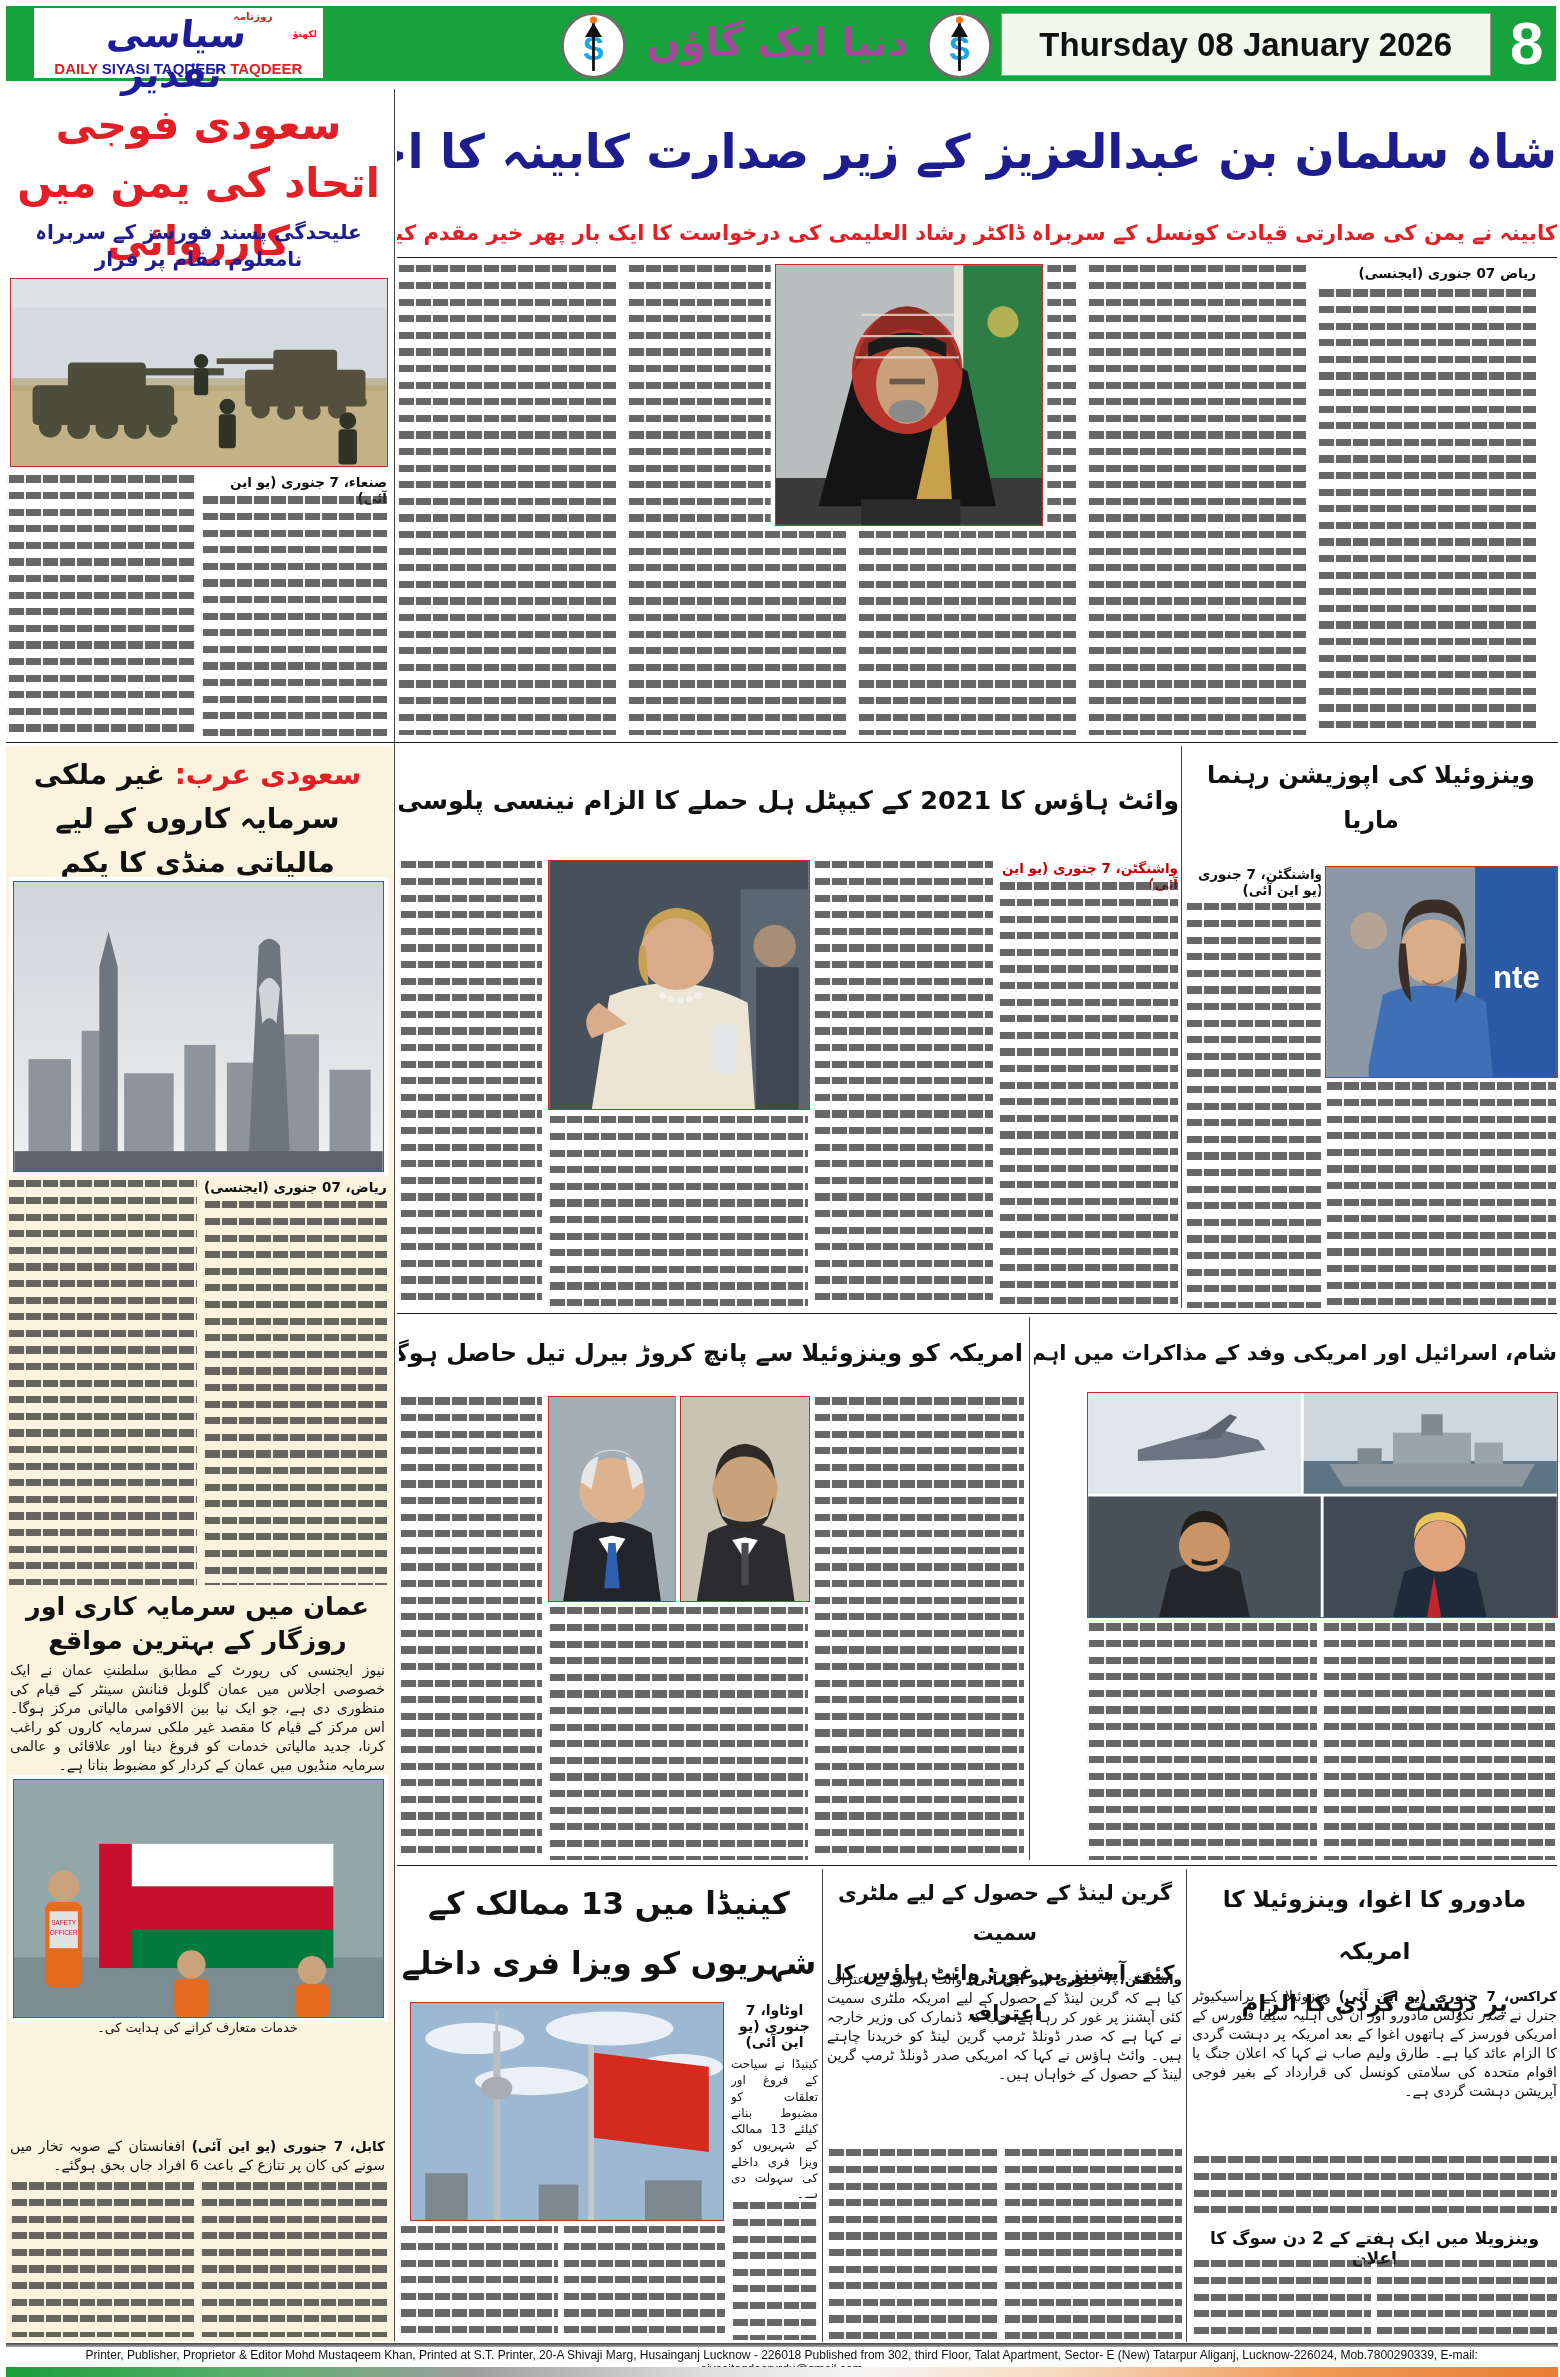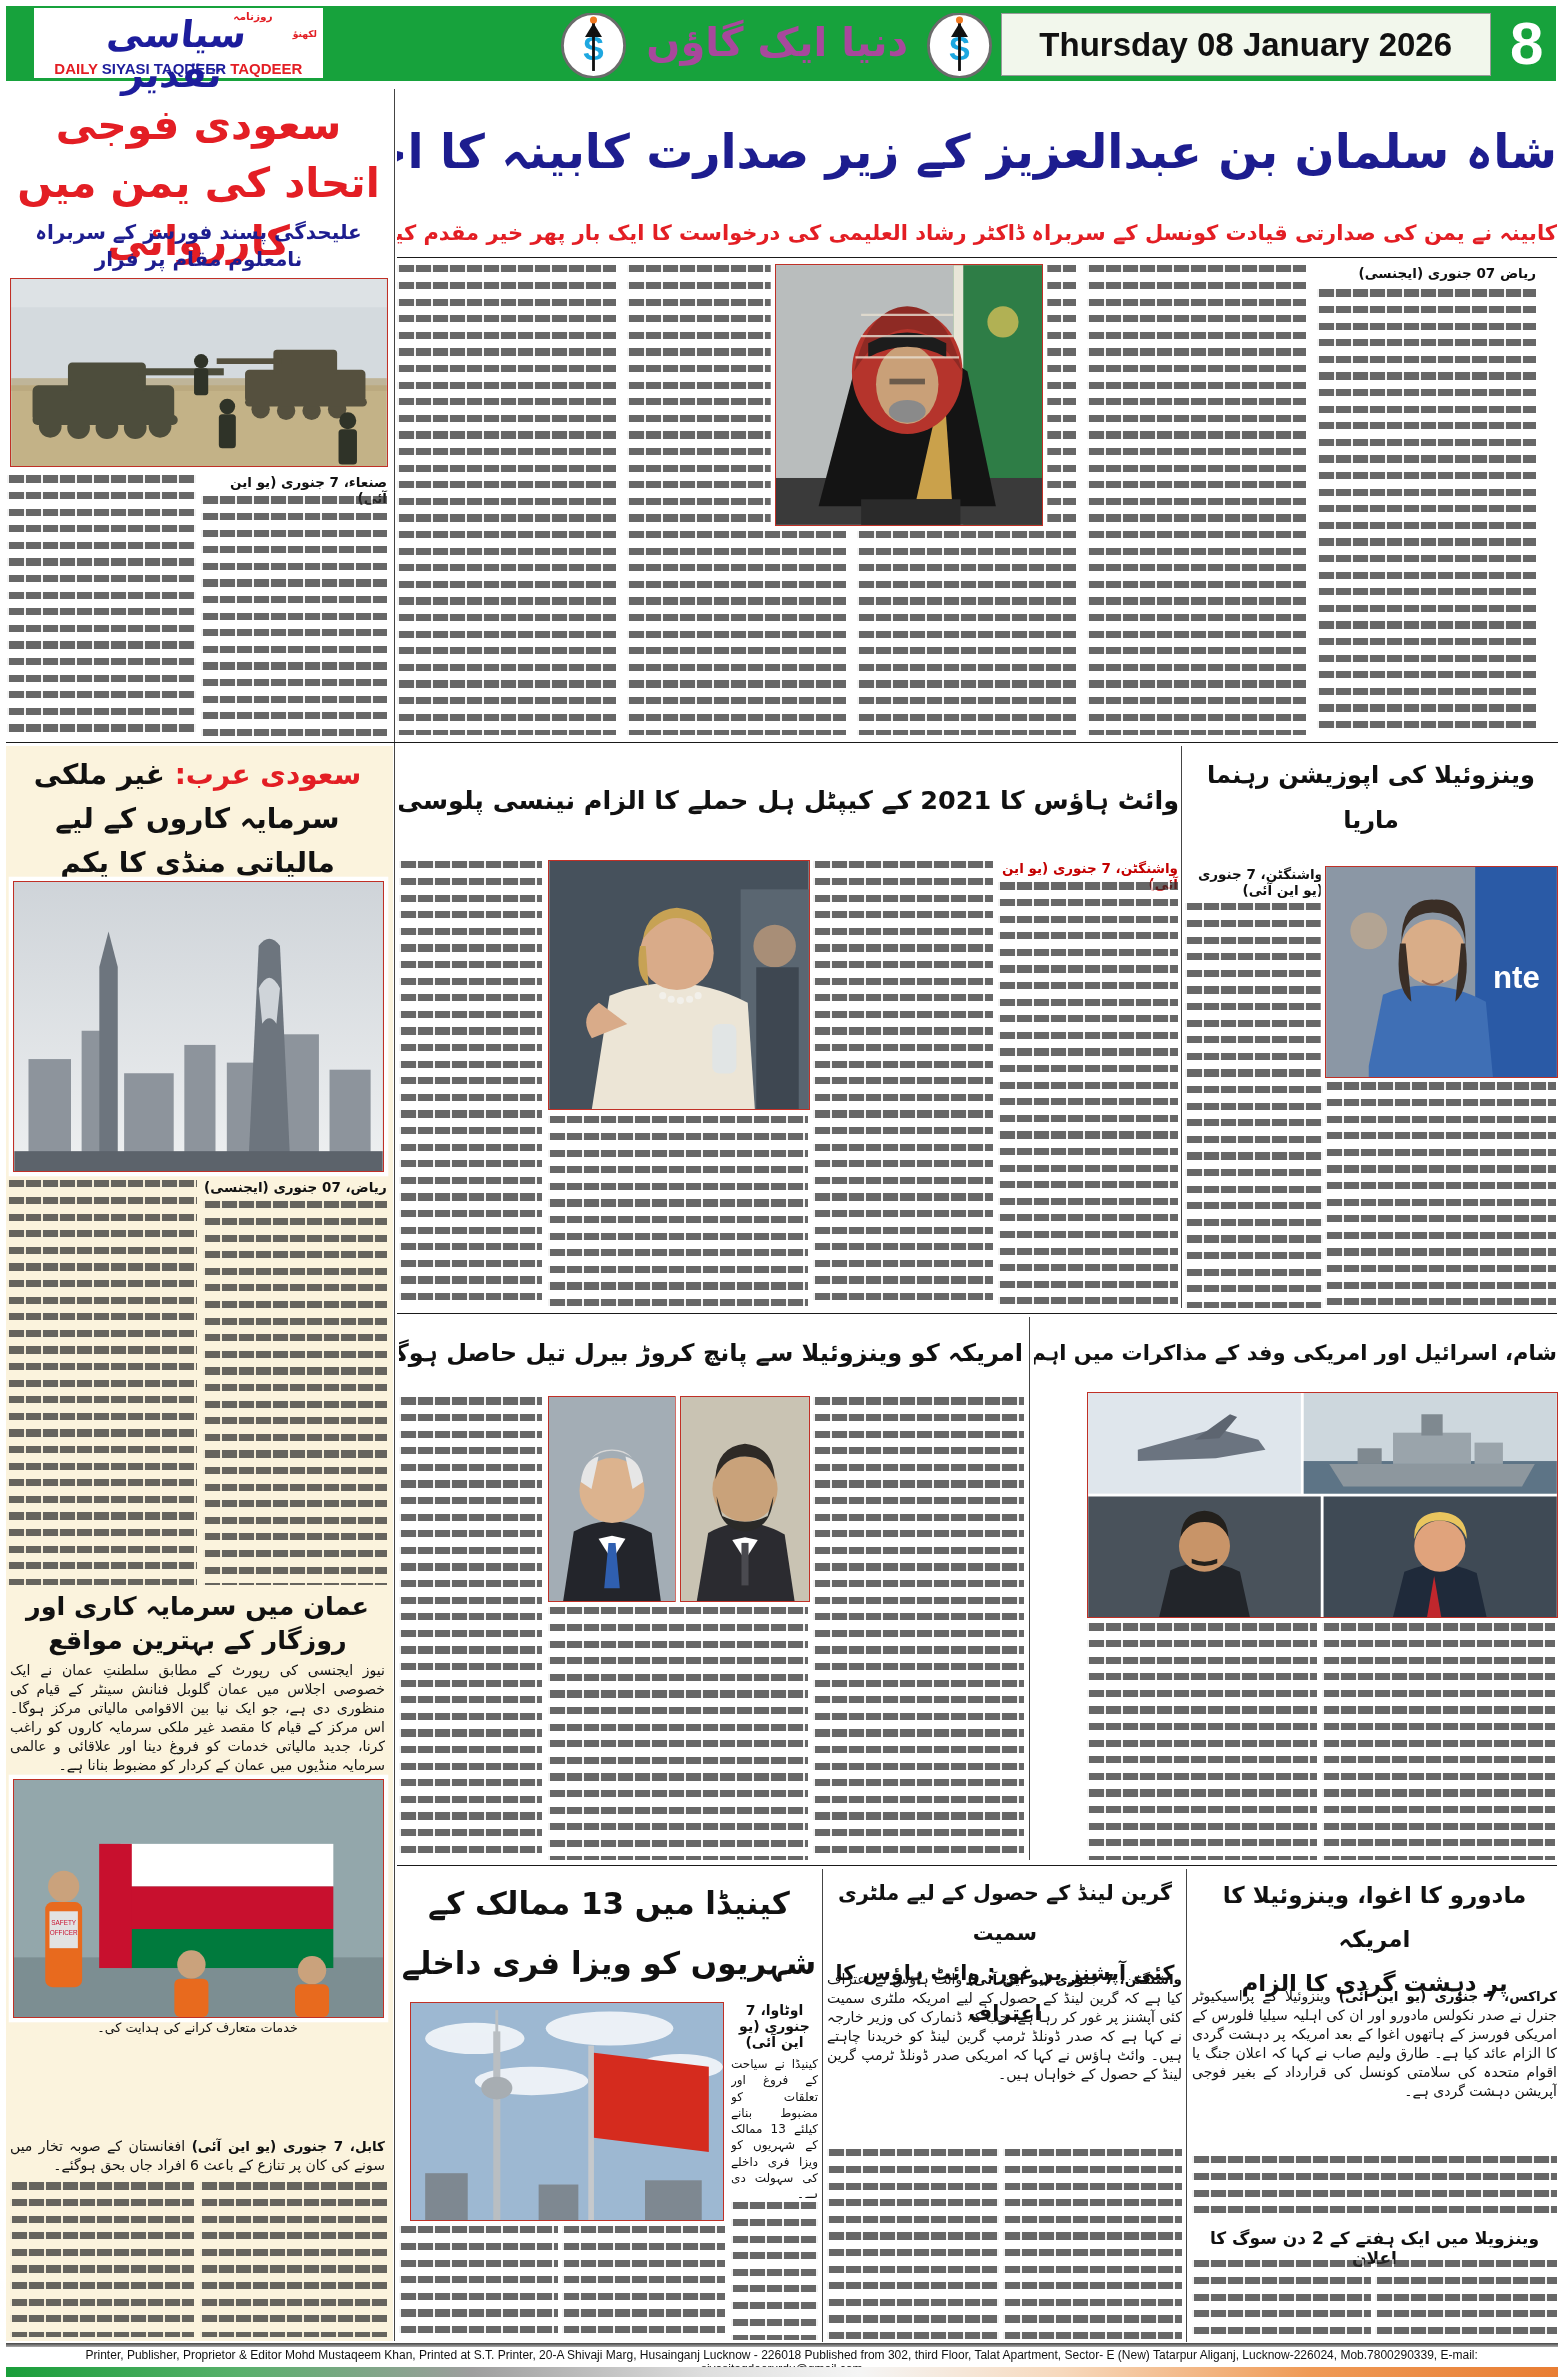--- a/index.html
+++ b/index.html
@@ -405,21 +405,21 @@
     <div>گرین لینڈ کے حصول کے لیے ملٹری سمیت</div>
     <div>کئی آپشنز پر غور: وائٹ ہاؤس کا اعتراف</div>
   </div>
   <div class="abs urdu lead" style="left:827px;top:1970px;width:355px;height:175px;overflow:hidden;">
     <span class="dateline">واشنگٹن، 7 جنوری (یو این آئی)</span>
     <span>وائٹ ہاؤس نے اعتراف کیا ہے کہ گرین لینڈ کے حصول کے لیے امریکہ ملٹری سمیت کئی آپشنز پر غور کر رہا ہے، جب کہ ڈنمارک کی وزیر خارجہ نے کہا ہے کہ صدر ڈونلڈ ٹرمپ گرین لینڈ کو خریدنا چاہتے ہیں۔ وائٹ ہاؤس نے کہا کہ امریکی صدر ڈونلڈ ٹرمپ گرین لینڈ کے حصول کے خواہاں ہیں۔</span>
   </div>
   <div class="abs fake" style="left:827px;top:2148px;width:172px;height:192px;"></div>
   <div class="abs fake" style="left:1003px;top:2148px;width:179px;height:192px;"></div>
 
-  <div class="abs urdu center h-black" style="left:1191px;top:1873px;width:367px;height:111px;font-size:23px;line-height:44px;">
+  <div class="abs urdu center h-black" style="left:1191px;top:1873px;width:367px;height:111px;font-size:23px;line-height:52px;">
     <div>مادورو کا اغوا، وینزوئیلا کا امریکہ</div>
     <div>پر دہشت گردی کا الزام</div>
   </div>
   <div class="abs urdu lead" style="left:1192px;top:1987px;width:365px;height:166px;overflow:hidden;">
     <span class="dateline">کراکس، 7 جنوری (یو این آئی)</span>
     <span>وینزوئیلا کے پراسیکیوٹر جنرل نے صدر نکولس مادورو اور ان کی اہلیہ سیلیا فلورس کے امریکی فورسز کے ہاتھوں اغوا کے بعد امریکہ پر دہشت گردی کا الزام عائد کیا ہے۔ طارق ولیم صاب نے کہا کہ اعلان جنگ یا اقوام متحدہ کی سلامتی کونسل کی قرارداد کے بغیر فوجی آپریشن دہشت گردی ہے۔</span>
   </div>
   <div class="abs fake" style="left:1192px;top:2155px;width:365px;height:68px;"></div>
   <div class="abs urdu center bold" style="left:1192px;top:2228px;width:365px;height:27px;font-size:17px;color:#111;">وینزویلا میں ایک ہفتے کے 2 دن سوگ کا اعلان</div>
   <div class="abs fake" style="left:1192px;top:2259px;width:179px;height:81px;"></div>

